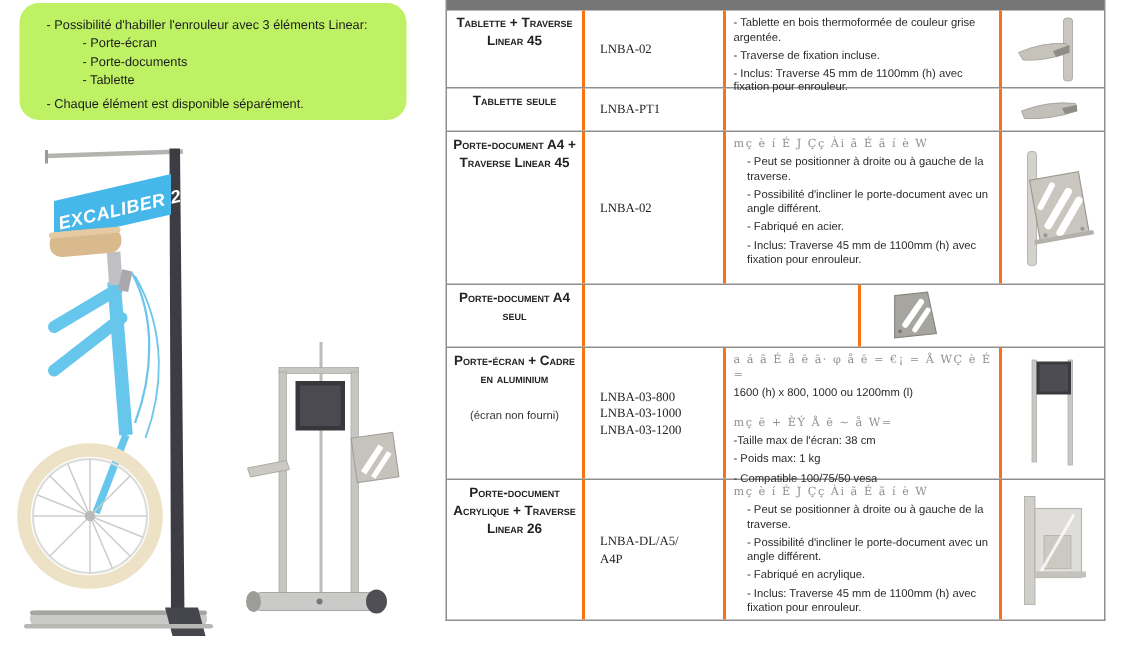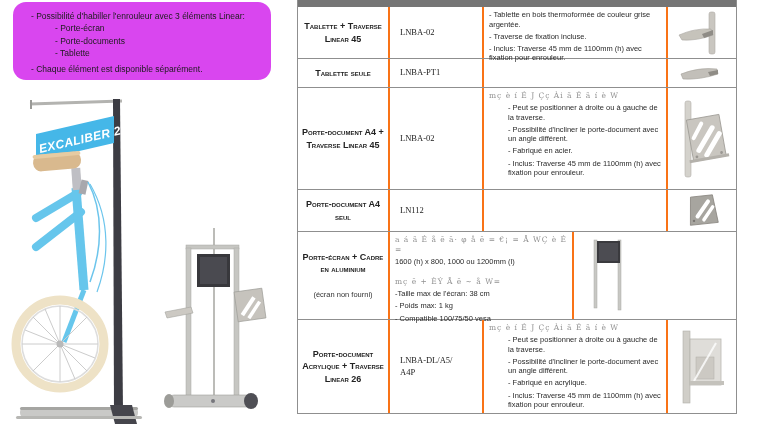--- a/index.html
+++ b/index.html
@@ -4,52 +4,52 @@
 <style>
   html,body{margin:0;padding:0;}
   body{
     width:762px;height:432px;position:relative;overflow:hidden;
     background:#ffffff;font-family:"Liberation Sans",sans-serif;
     -webkit-font-smoothing:antialiased;
   }
   
   .infobox{
     position:absolute;left:13px;top:2px;width:258px;height:78px;
-    background:#d946ef;border-radius:13px;box-sizing:border-box;
+    background:#bef264;border-radius:13px;box-sizing:border-box;
     padding:8px 6px 0 18px;font-size:8.5px;color:#1b1b1b;line-height:1.45;
   }
   .infobox .sub{padding-left:24px;}
   .infobox .foot{margin-top:4px;}
   
   .photo{position:absolute;left:0;top:90px;width:295px;height:342px;}
   
   .spec-table{
     position:absolute;left:297px;top:0;width:438px;
     border:1px solid #8f8f8f;border-top:none;box-sizing:content-box;
     background:#fff;
   }
   .thead{height:7px;background:#757575;}
   .trow{display:flex;border-bottom:1px solid #8f8f8f;box-sizing:border-box;}
   .trow:last-child{border-bottom:none;}
   .cell{box-sizing:border-box;border-right:2px solid #f97316;}
   .c-name{
-    width:92px;display:flex;flex-direction:column;align-items:center;justify-content:center;
+    width:92px;display:flex;flex-direction:column;align-items:center;justify-content:flex-start;
     text-align:center;font-weight:bold;font-variant:small-caps;font-size:9px;
     line-height:1.35;padding:2px 3px;color:#222;
   }
   .c-name .note{font-weight:normal;font-variant:normal;font-size:7.5px;margin-top:14px;color:#333;}
   .c-name .note:empty{display:none;margin:0;}
   .c-code{
     width:94px;display:flex;flex-direction:column;justify-content:center;
     padding-left:10px;font-size:8.5px;color:#222;font-family:Liberation Serif, serif;
   }
   .c-code .line{margin:0;line-height:1.3;}
   .c-desc{width:184px;font-size:7.5px;color:#2a2a2a;padding:3px 4px 2px 5px;}
   .c-desc .line{margin-bottom:2.5px;line-height:1.28;}
-  .c-desc .line.ind{margin-left:19px;}
+  .c-desc .line.ind{margin-left:9px;}
   .c-desc .line.gap{height:6px;}
   .c-desc .garbled{
     font-family:"DejaVu Serif",serif;color:#919191;
     letter-spacing:1px;font-size:7.5px;
   }
   .c-img{width:66px;border-right:none;display:flex;align-items:center;justify-content:center;}
   
   .r1{height:52px;} .r2{height:29px;} .r3{height:102px;}
   .r4{height:42px;} .r5{height:88px;} .r6{height:93px;}
 </style>
@@ -211,41 +211,43 @@
         </g>
       </svg>
     </div>
   </div>
 
   <div class="trow r4">
     <div class="cell c-name">
       <div>Porte-document A4 seul</div>
 
     </div>
-    <div class="cell c-code">
-        <div class="line">LN112</div>
-      </div>
     <div class="cell c-desc"></div>
     <div class="cell c-img">
       <svg width="58" height="38" viewBox="0 0 58 38">
         <g transform="rotate(-6 30 19)">
           <polygon points="20,4 42,4 45,32 17,32" fill="#a7a59f" stroke="#88857f" stroke-width="0.8"></polygon>
           <line x1="25" y1="24" x2="37" y2="10" stroke="#ffffff" stroke-width="4" stroke-linecap="round"></line>
           <line x1="31" y1="28" x2="41" y2="16" stroke="#ffffff" stroke-width="3.5" stroke-linecap="round"></line>
           <circle cx="21" cy="28" r="1.2" fill="#777470"></circle>
         </g>
       </svg>
     </div>
   </div>
 
   <div class="trow r5">
     <div class="cell c-name">
       <div>Porte-écran + Cadre en aluminium</div>
       <div class="note">(écran non fourni)</div>
     </div>
+    <div class="cell c-code">
+        <div class="line">LNBA-03-800</div>
+        <div class="line">LNBA-03-1000</div>
+        <div class="line">LNBA-03-1200</div>
+      </div>
     <div class="cell c-desc">
         <div class="line garbled">a á ã É å ē ā· φ å ē = €¡ = Å WÇ è É =</div>
         <div class="line">1600 (h) x 800, 1000 ou 1200mm (l)</div>
         <div class="line gap"></div>
         <div class="line garbled">mç ē + ÈÝ Å ē ~ å W=</div>
         <div class="line">-Taille max de l'écran: 38 cm</div>
         <div class="line">- Poids max: 1 kg</div>
         <div class="line">- Compatible 100/75/50 vesa</div>
       </div>
     <div class="cell c-img">

